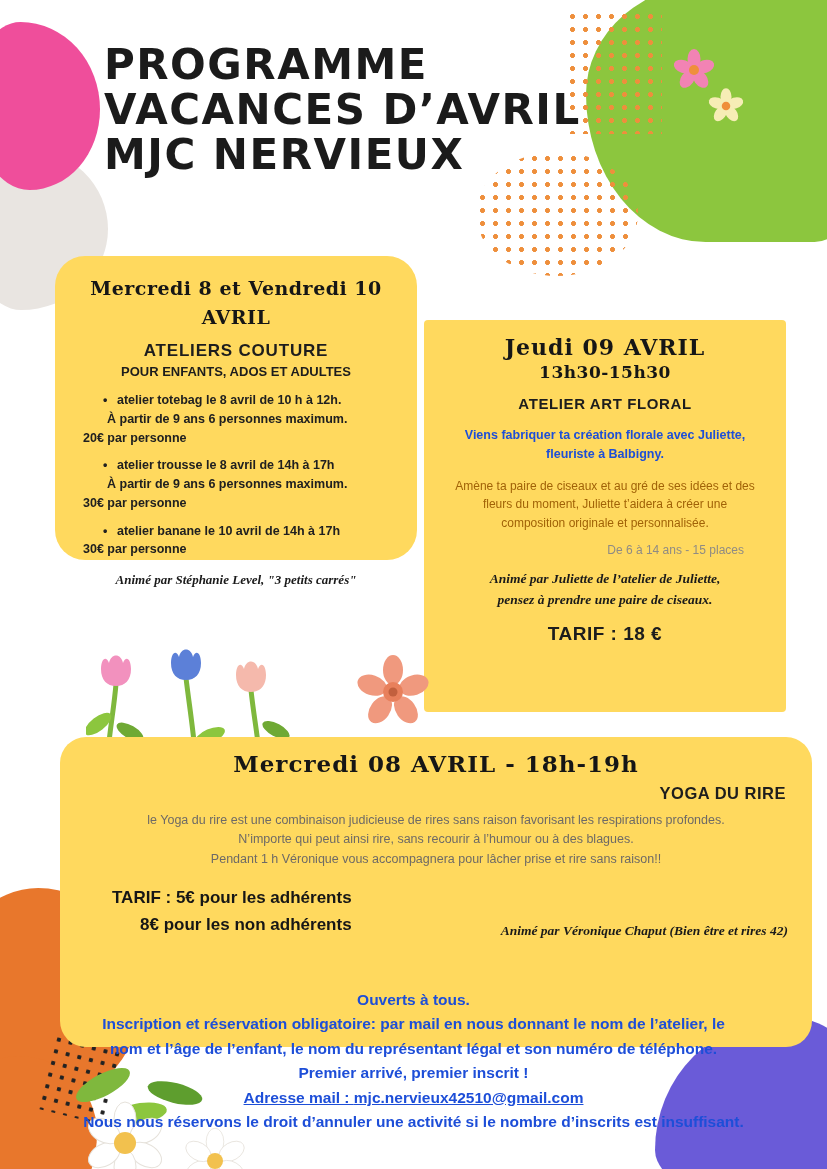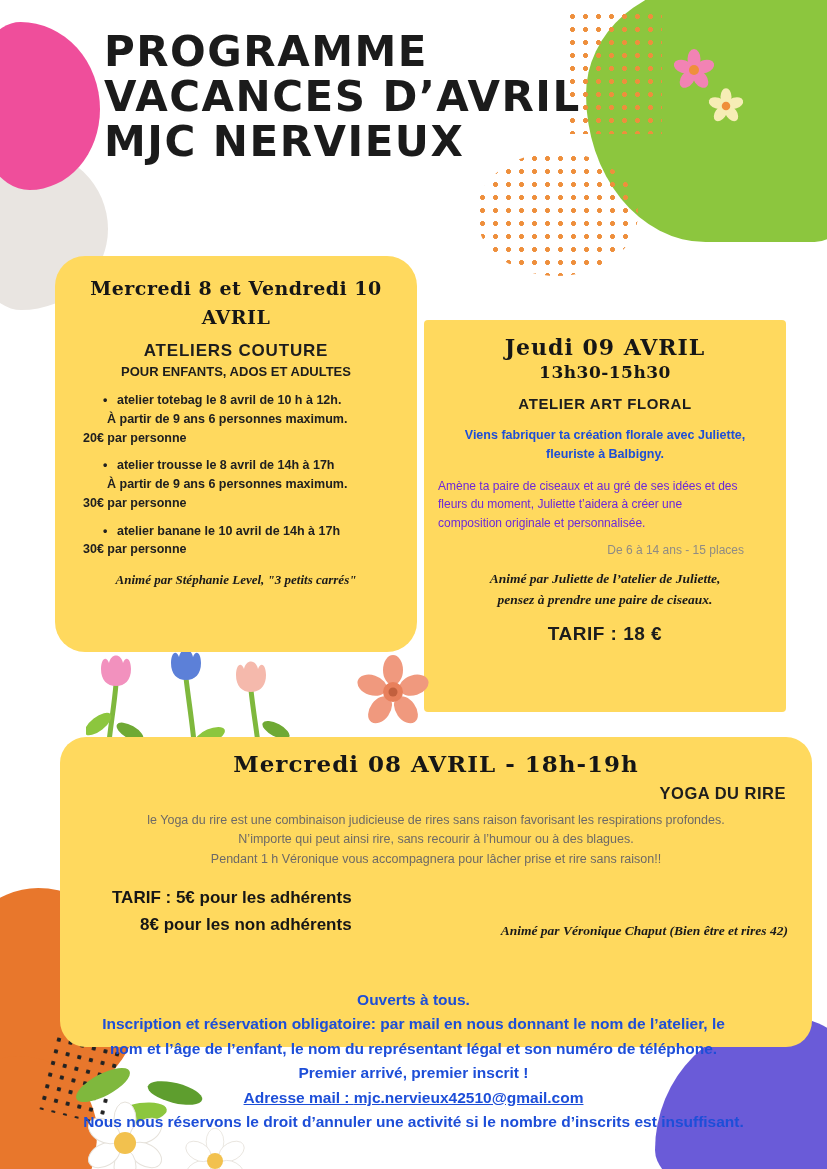--- a/index.html
+++ b/index.html
@@ -34,48 +34,48 @@
     background:#E8772C; border-radius:48% 52% 45% 55% / 50% 45% 55% 50%; z-index:1; }
   .blob-purple { position:absolute; right:-42px; bottom:-38px; width:214px; height:190px;
     background:#6A5BD8; border-radius:62% 38% 42% 58% / 70% 45% 55% 30%; z-index:1; }
 
   .fl-topright { position:absolute; left:666px; top:46px; z-index:2; }
   .fl-tulips { position:absolute; left:86px; top:648px; z-index:2; }
   .fl-peach { position:absolute; left:356px; top:655px; z-index:4; }
   .fl-daisy { position:absolute; left:55px; top:1055px; z-index:2; }
 
   
-  .title { position:absolute; left:104px; top:29px; z-index:3;
+  .title { position:absolute; left:104px; top:42px; z-index:3;
     font-family:"DejaVu Sans", sans-serif; font-weight:800; font-size:42px;
     line-height:45px; letter-spacing:1.5px; color:#1b1b1b; }
 
   
   .card { position:absolute; background:#FFD95E; z-index:3; }
-  .card1 { left:55px; top:256px; width:362px; height:396px; border-radius:30px; padding:18px 14px; }
+  .card1 { left:55px; top:256px; width:362px; height:304px; border-radius:30px; padding:18px 14px; }
   .card2 { left:424px; top:320px; width:362px; height:392px; border-radius:4px; padding:14px 14px; }
   .card3 { left:60px; top:737px; width:752px; height:310px; border-radius:26px; padding:13px 22px; }
 
   .serifdate { font-family:"DejaVu Serif", serif; font-weight:700; text-align:center; color:#161616; }
   .c1-date { font-size:19px; line-height:1.5; letter-spacing:0.5px; }
   .c1-heading { text-align:center; font-weight:800; font-size:17px; letter-spacing:0.8px; margin-top:10px; }
   .c1-sub { text-align:center; font-weight:800; font-size:13px; margin-top:3px; }
   .c1-items { margin-top:12px; font-size:12.5px; font-weight:700; line-height:1.5; color:#202020; }
   .c1-item { margin-bottom:9px; }
   .l1 { padding-left:48px; position:relative; }
   .l1::before { content:"\2022"; position:absolute; left:34px; }
   .l2 { padding-left:38px; }
   .l3 { padding-left:14px; }
   .credit { font-family:"Liberation Serif", serif; font-style:italic; font-weight:700; color:#1a1a1a; }
   .c1-credit { margin-top:13px; text-align:center; font-size:13px; }
 
   .c2-date1 { font-size:22px; letter-spacing:1px; }
   .c2-date2 { font-size:17px; margin-top:2px; letter-spacing:0.5px; }
   .c2-heading { text-align:center; font-weight:800; font-size:15px; letter-spacing:0.6px; margin-top:13px; }
   .c2-p1 { margin-top:14px; text-align:center; font-size:12.5px; font-weight:700; line-height:1.55; color:#1d4ed8; }
-  .c2-p2 { margin-top:12px; font-size:12px; color:#6d28d9; line-height:1.55; font-weight:500; }
+  .c2-p2 { margin-top:12px; text-align:center; font-size:12px; color:#a16207; line-height:1.55; font-weight:500; }
   .c2-ages { margin-top:10px; text-align:right; padding-right:28px; font-size:12px; color:#8f8b84; }
   .c2-credit { margin-top:11px; text-align:center; font-size:13.5px; line-height:1.6; }
   .c2-tarif { margin-top:12px; text-align:center; font-size:19px; font-weight:800; letter-spacing:0.5px; }
 
   .c3-date { font-size:23px; letter-spacing:1px; }
   .c3-heading { text-align:right; font-weight:800; font-size:16.5px; margin-top:7px; padding-right:4px; letter-spacing:0.5px; }
   .c3-para { margin-top:8px; text-align:center; font-size:12.5px; color:#6e6a66; line-height:1.55; font-weight:500; }
   .c3-bottom { display:flex; justify-content:space-between; align-items:flex-end; margin-top:15px; }
   .c3-tarif { font-size:17px; font-weight:800; line-height:1.6; padding-left:30px; color:#161616; }
   .c3-tarif .t2 { padding-left:28px; }

